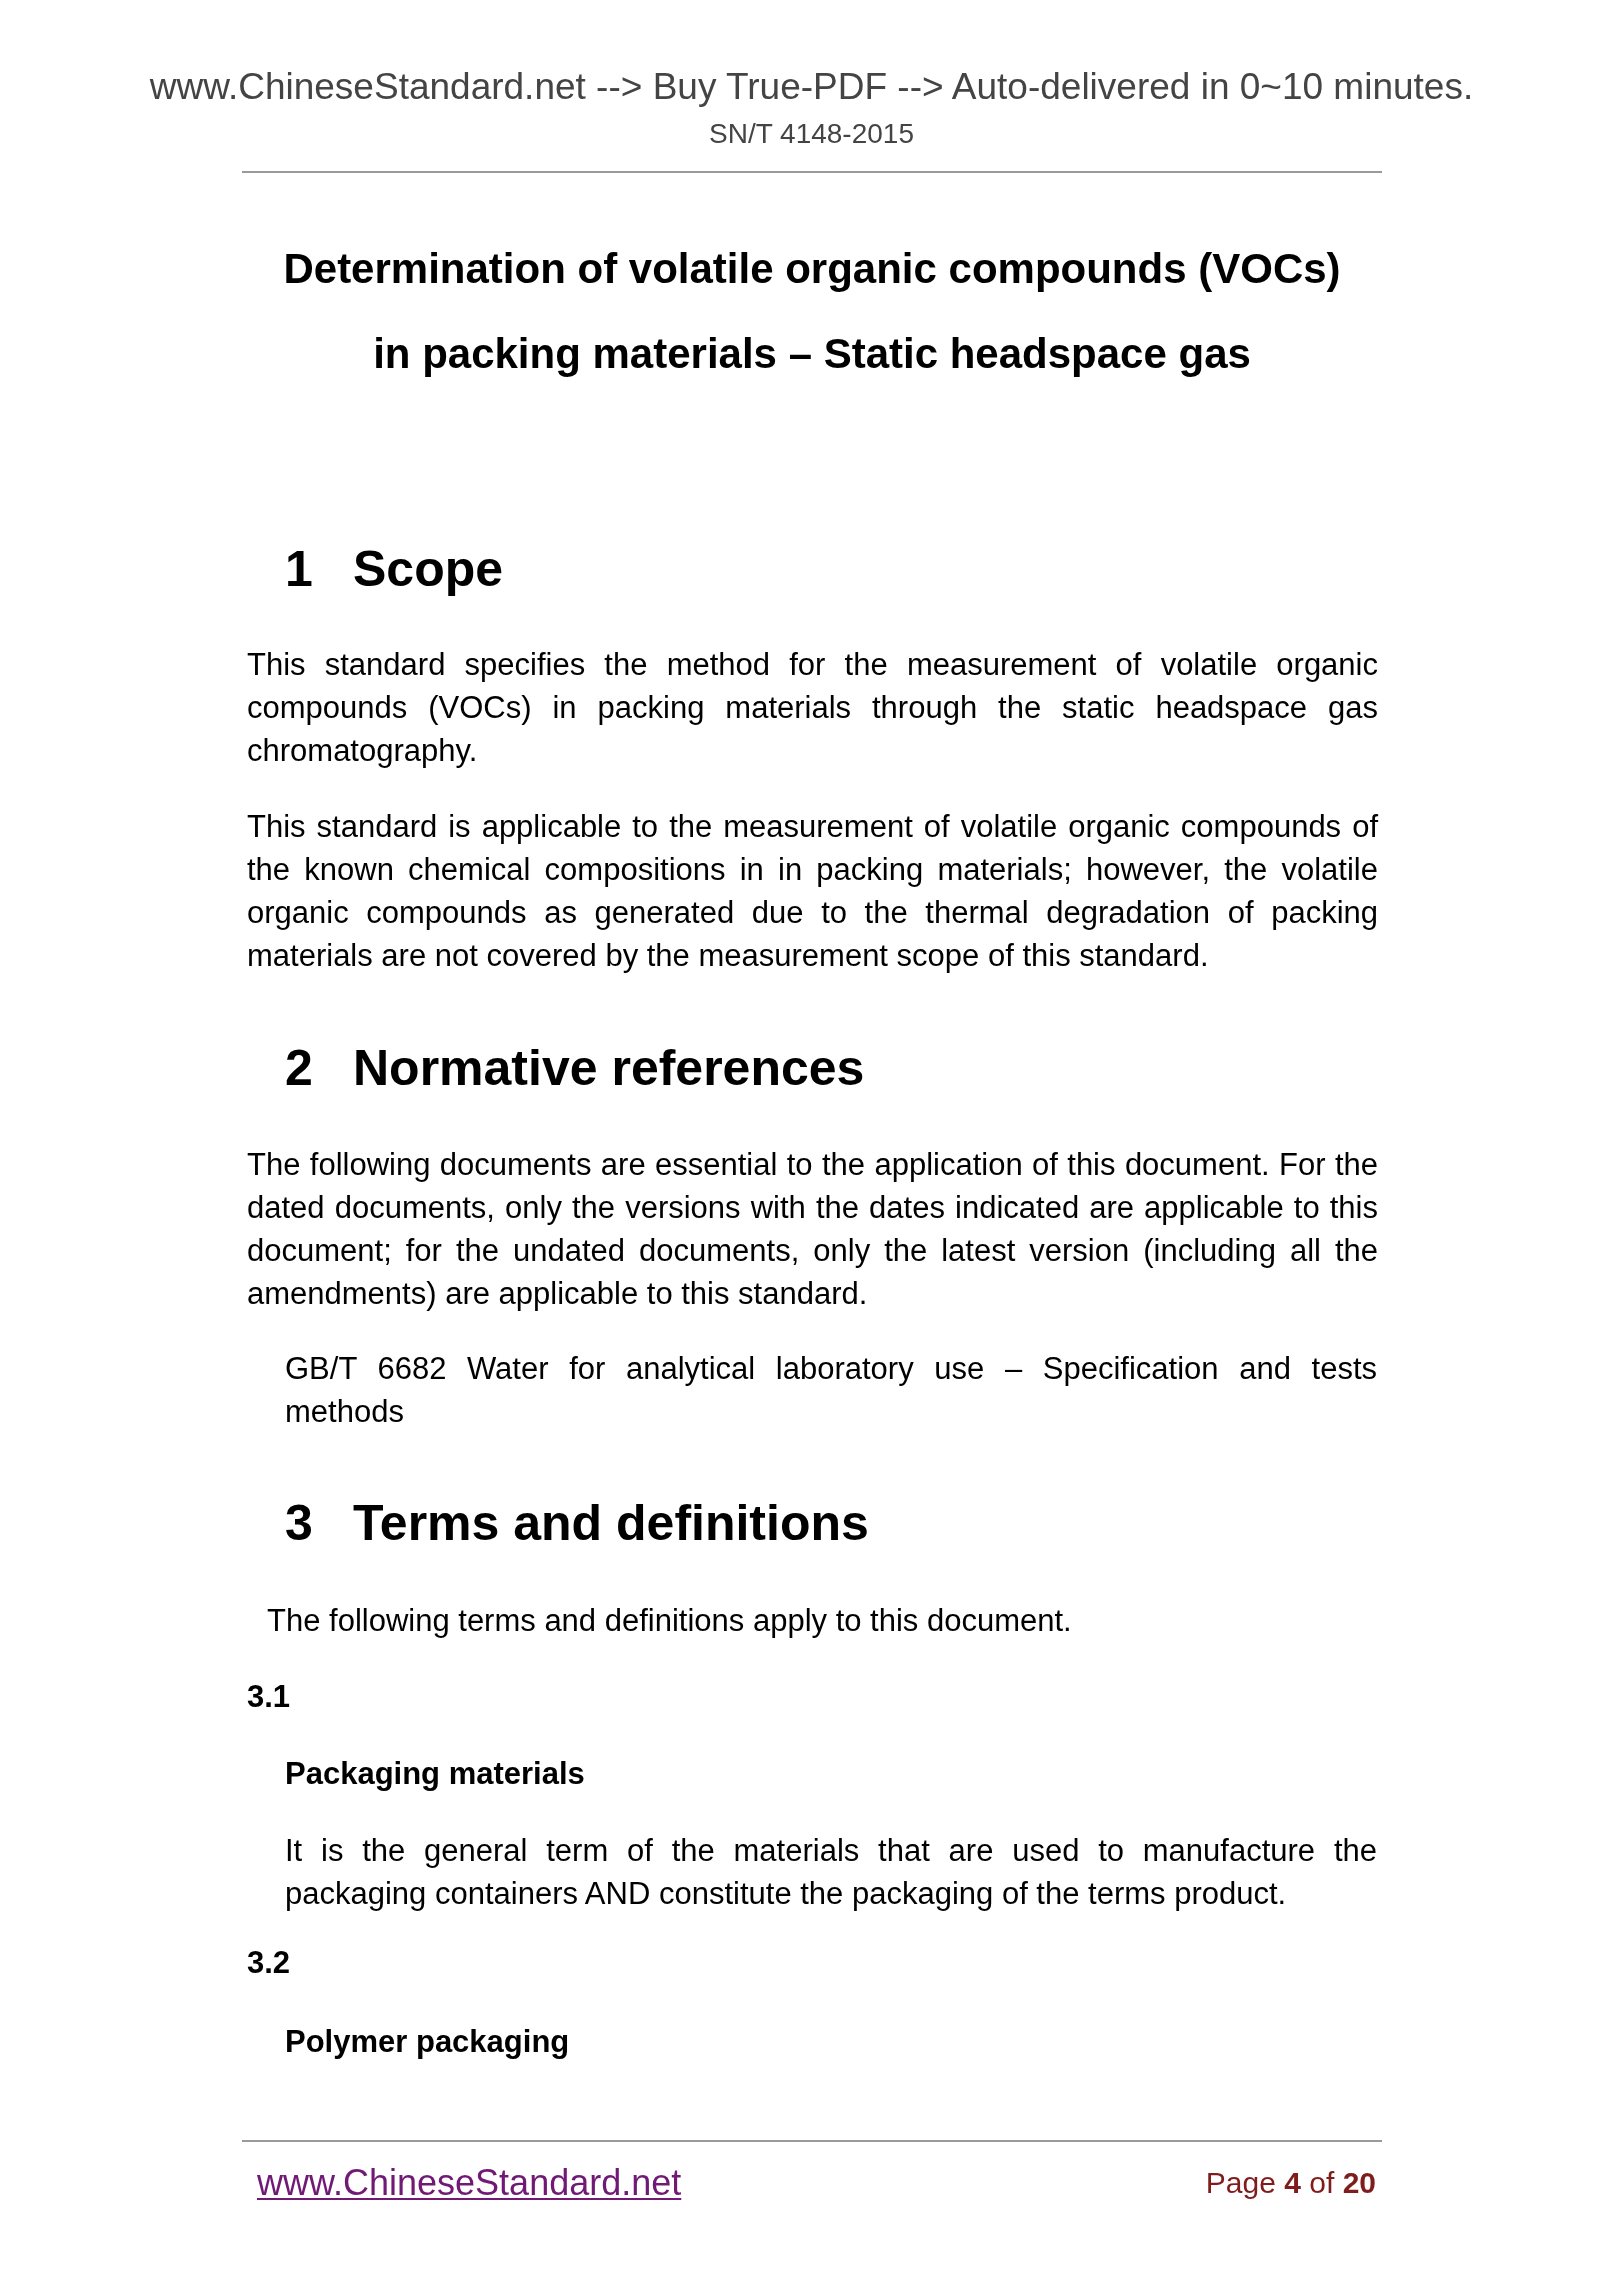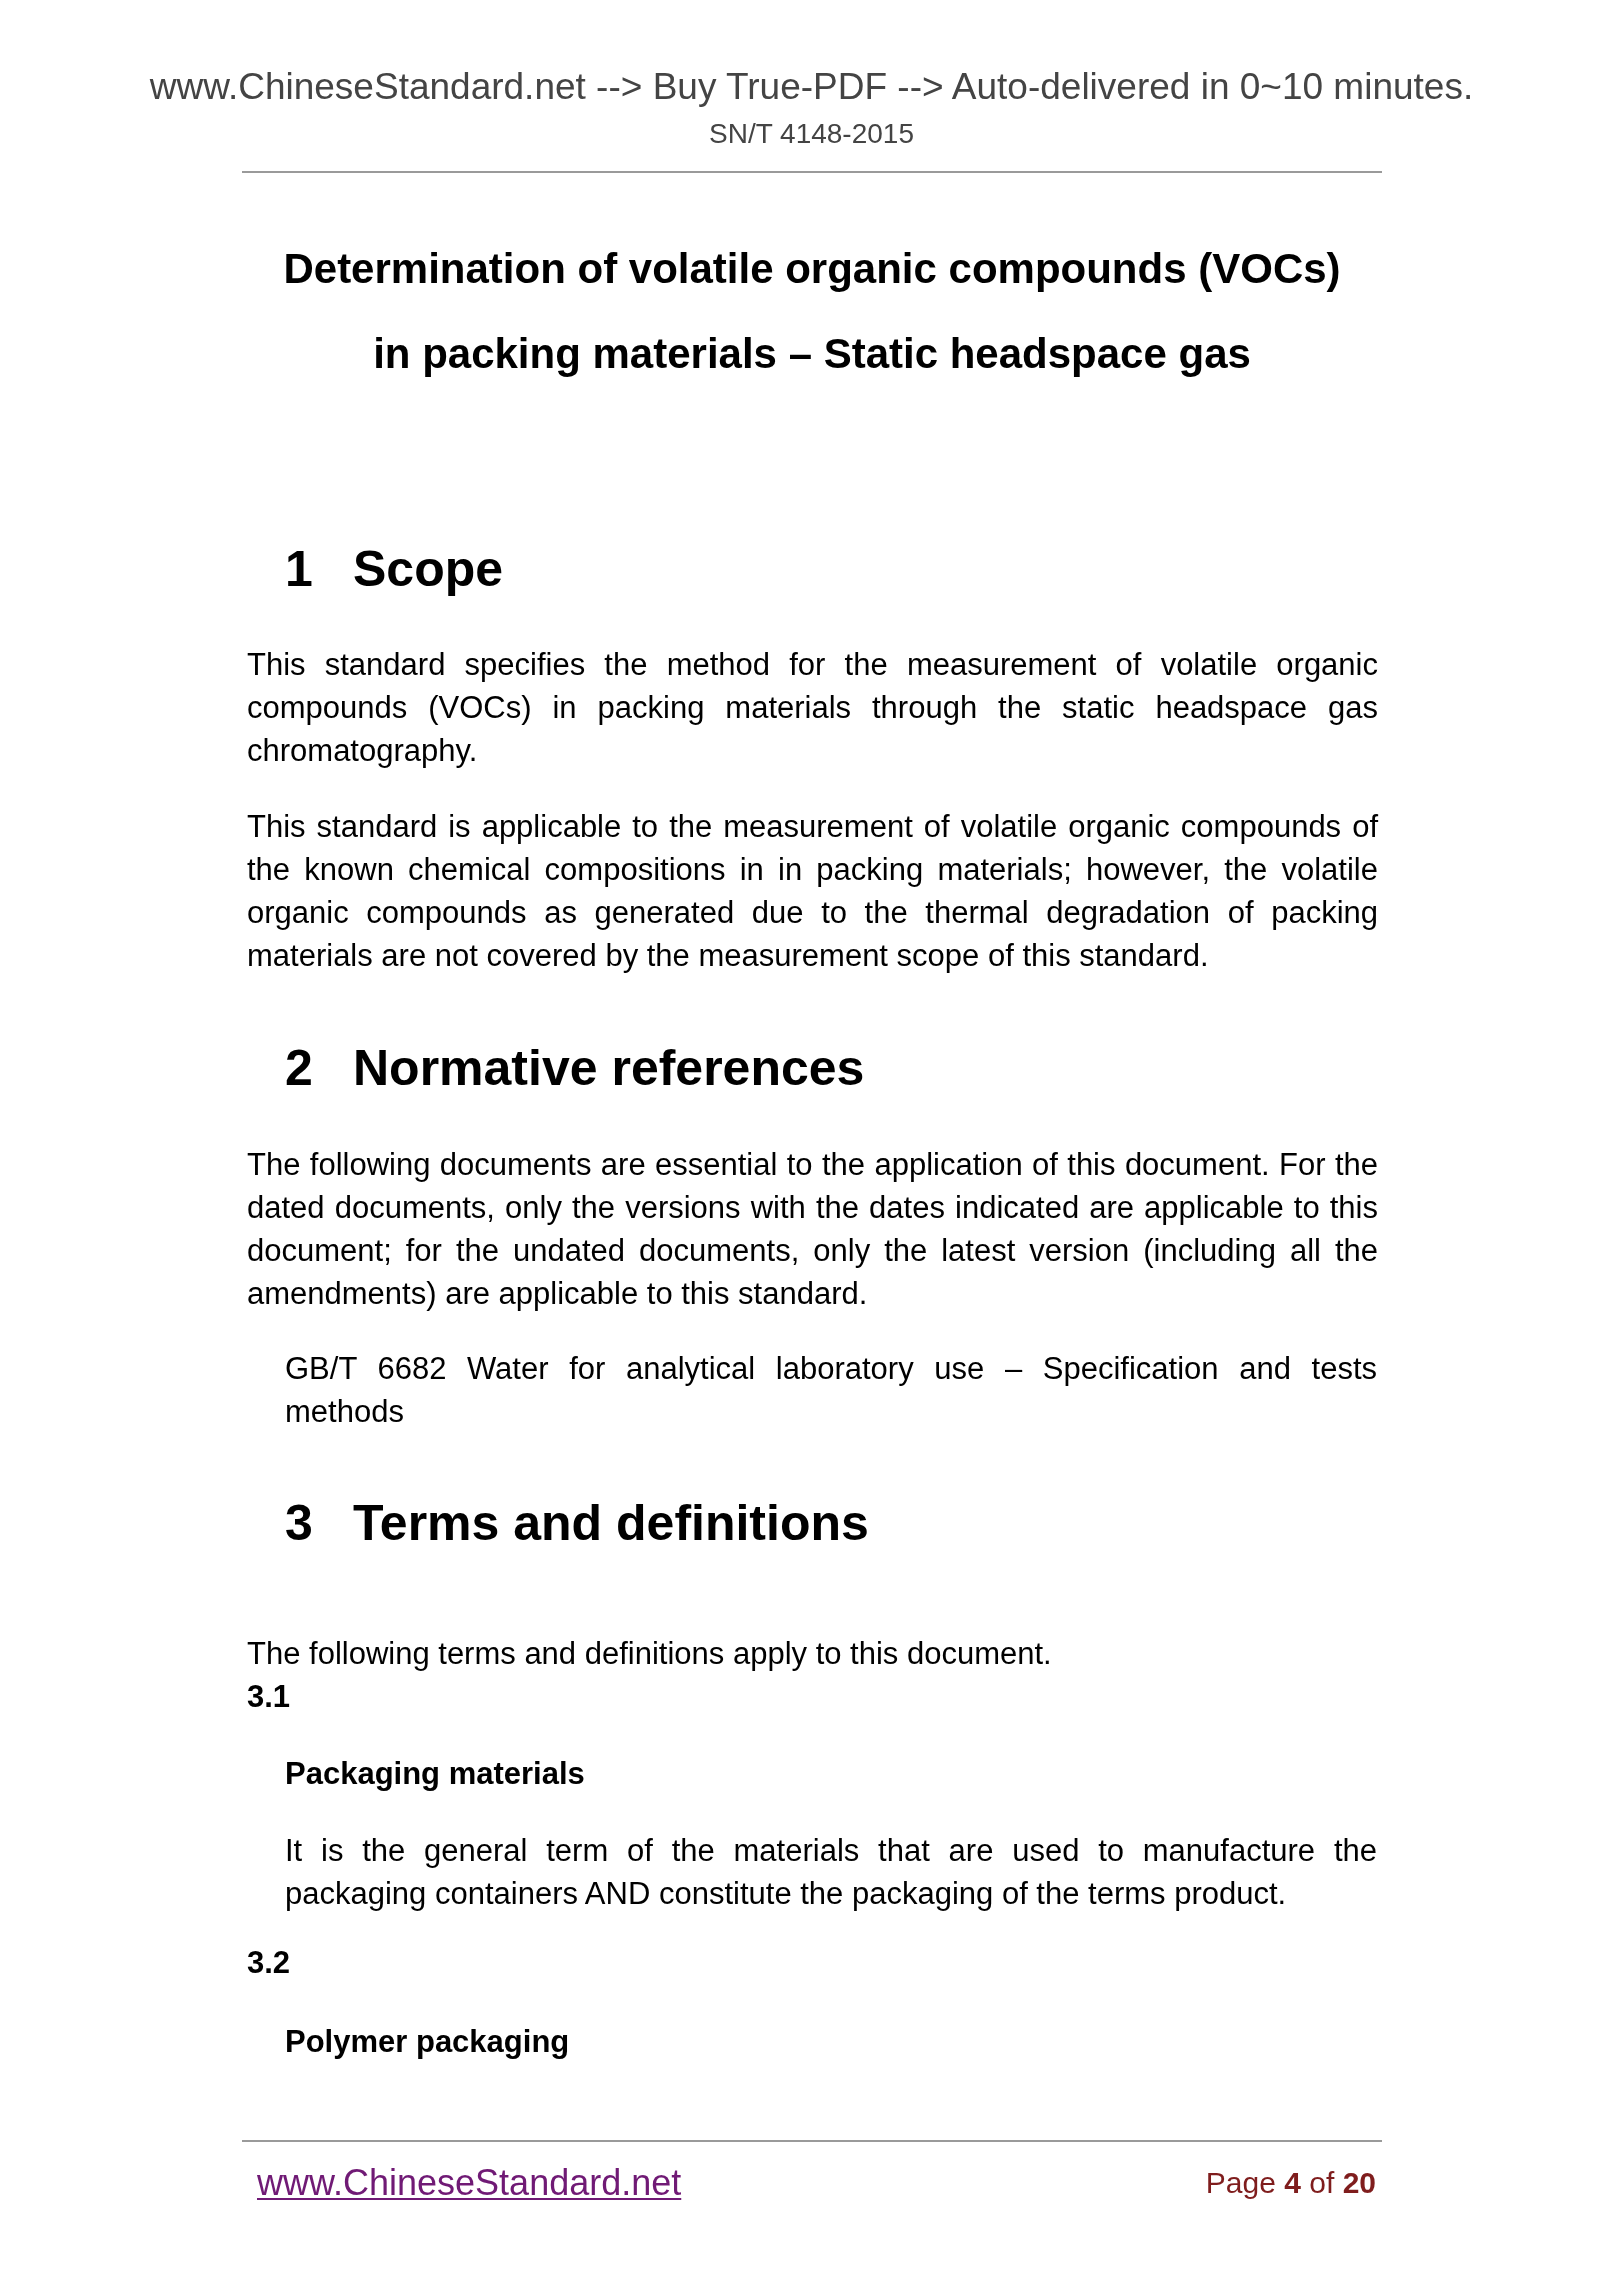--- a/index.html
+++ b/index.html
@@ -46,21 +46,21 @@
 
 <div class="abs h1" style="top:1043px;">
   <span class="num">2</span><span>Normative references</span>
 </div>
 <div class="abs p" style="top:1143px;">The following documents are essential to the application of this document. For the dated documents, only the versions with the dates indicated are applicable to this document; for the undated documents, only the latest version (including all the amendments) are applicable to this standard.</div>
 <div class="abs p ind" style="top:1347px;">GB/T 6682 Water for analytical laboratory use – Specification and tests methods</div>
 
 <div class="abs h1" style="top:1498px;">
   <span class="num">3</span><span>Terms and definitions</span>
 </div>
-<div class="abs p" style="top:1632px;">The following terms and definitions apply to this document.</div>
+<div class="abs p" style="top:1599px;margin-left:20px;">The following terms and definitions apply to this document.</div>
 
 <div class="abs sub" style="top:1678px;">3.1</div>
 <div class="abs term" style="top:1755px;">Packaging materials</div>
 <div class="abs p ind" style="top:1829px;">It is the general term of the materials that are used to manufacture the packaging containers AND constitute the packaging of the terms product.</div>
 
 <div class="abs sub" style="top:1944px;">3.2</div>
 <div class="abs term" style="top:2023px;">Polymer packaging</div>
 
 <div class="abs rule" style="top:2140px;"></div>
 <a class="abs foot-link">www.ChineseStandard.net</a>

